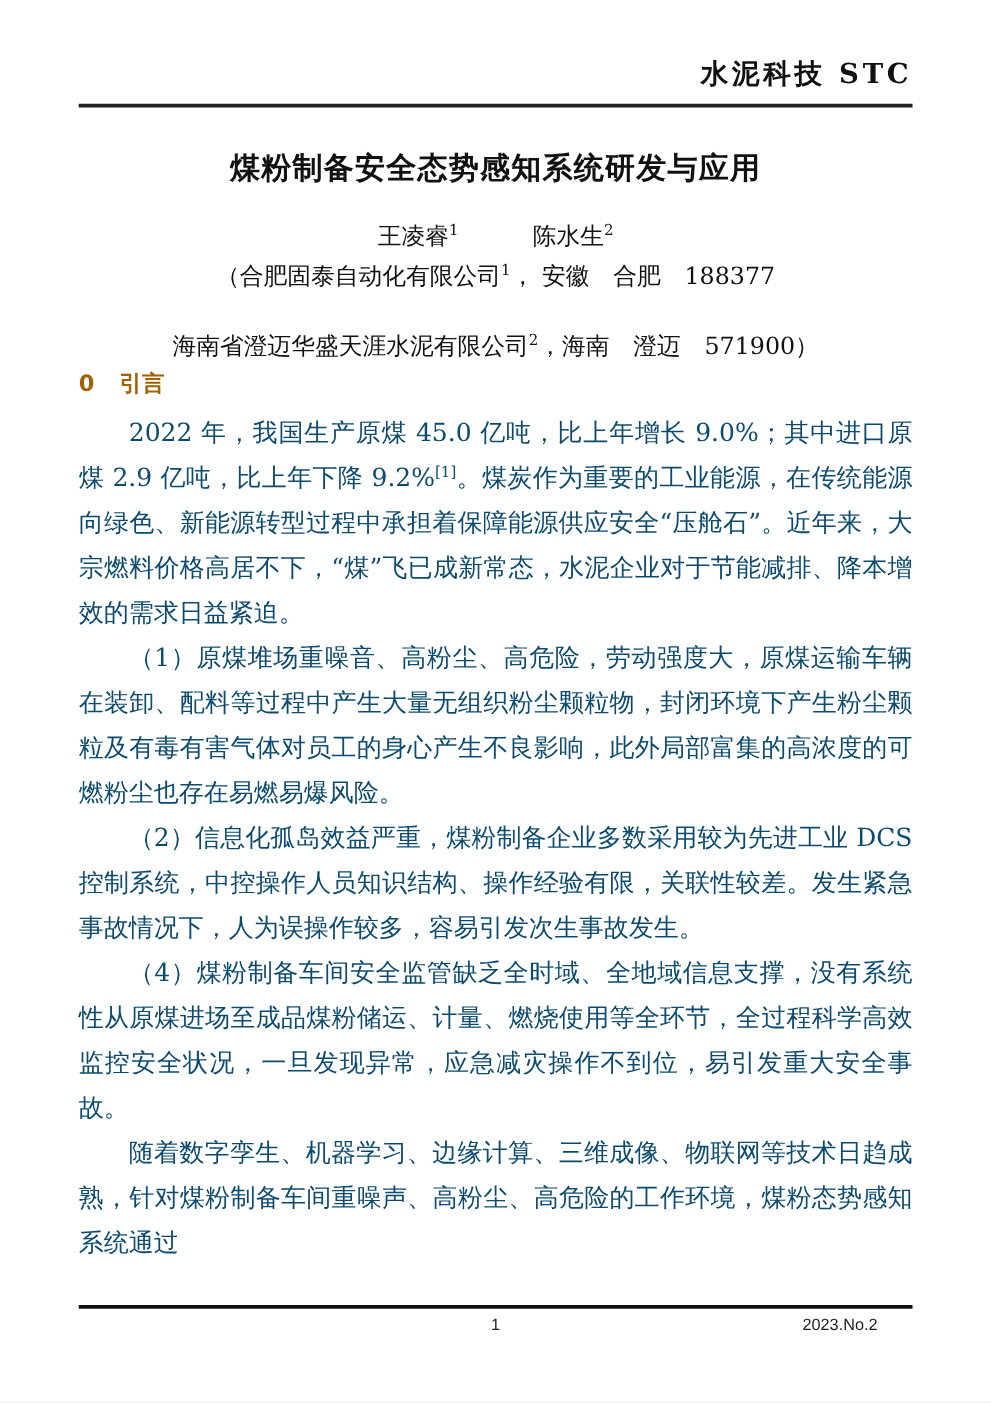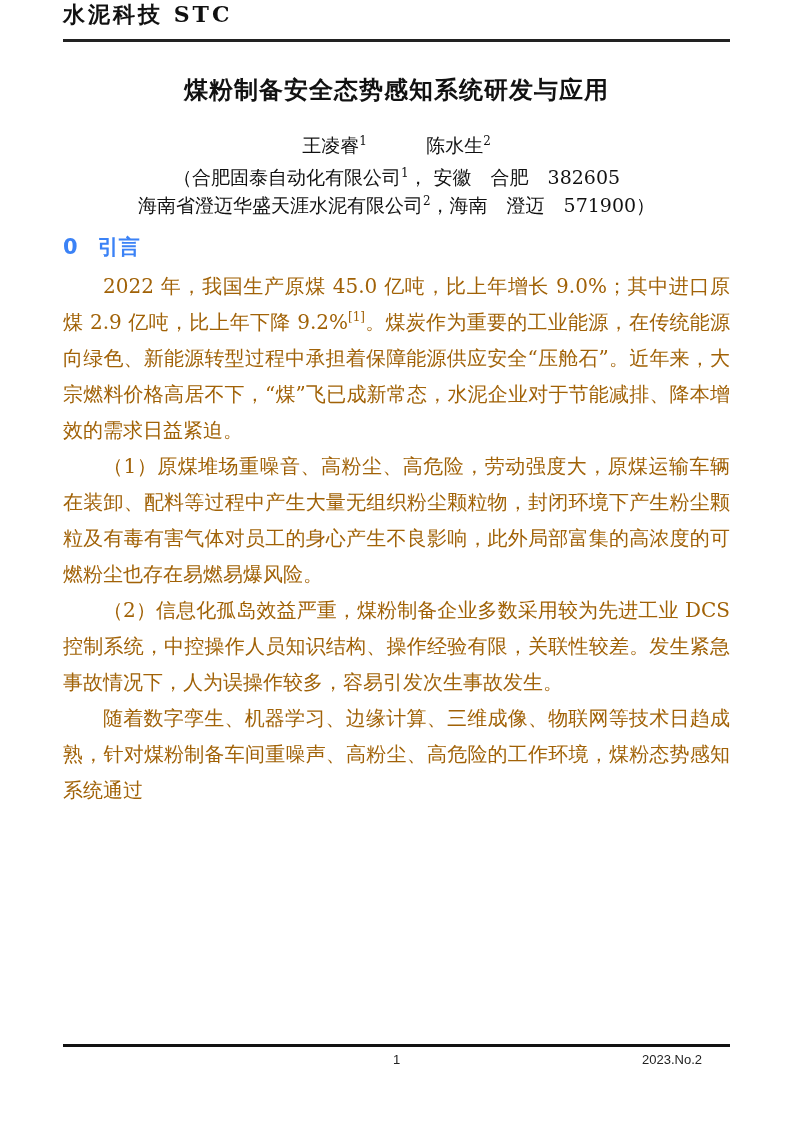--- a/index.html
+++ b/index.html
@@ -10,21 +10,22 @@
     margin: 0 auto;
     background: #ffffff;
     color: #111111;
     overflow: hidden;
     font-family: "DejaVu Serif", "Liberation Serif", serif;
   }
   .content { padding: 0 63px; }
 
   
   .journal-header {
-    text-align: left;
+    padding-top: 44px;
+    text-align: right;
     font-size: 22px;
     font-weight: 600;
     letter-spacing: 3px;
     font-family: "DejaVu Serif", "Liberation Serif", serif;
   }
   .header-rule {
     margin-top: 9px;
     border: none;
     border-top: 3px solid #222222;
     height: 0;
@@ -49,42 +50,43 @@
   .author + .author { margin-left: 1.6em; padding-left: 29px; }
   .authors-line sup, .affiliation-line sup {
     font-size: 12px;
     vertical-align: super;
     line-height: 0;
   }
   .affiliation-line {
     text-align: center;
     font-size: 19px;
     line-height: 28px;
+    margin-top: 28px;
   }
   .affiliation-first { margin-top: 5px; }
 
   
   .section-heading {
-    margin: 14px 0 6px 0;
+    margin: 2px 0 6px 0;
     font-family: "DejaVu Sans", "Liberation Sans", sans-serif;
     font-weight: 700;
-    font-size: 21px;
+    font-size: 18px;
     line-height: 29px;
-    color: #3b82f6;
+    color: #a16207;
   }
   .section-heading .section-number { margin-right: 20px; }
 
   
   .body-para {
     margin: 0;
     font-size: 20px;
     line-height: 36px;
     text-align: justify;
     text-indent: 2em;
-    color: #a16207;
+    color: #0c4a6e;
   }
   .citation-sup {
     font-size: 12px;
     vertical-align: super;
     line-height: 0;
   }
 
   
   .footer {
     position: absolute;
@@ -114,30 +116,31 @@
 <div class="page">
   <div class="content">
 
     <div class="journal-header">水泥科技 STC</div>
     <hr class="header-rule">
 
     <h1 class="article-title">煤粉制备安全态势感知系统研发与应用</h1>
 
     <div class="authors-line"><span class="author"><span>王凌睿</span><sup>1</sup></span><span class="author"><span>陈水生</span><sup>2</sup></span></div>
 
-    <div class="affiliation-line affiliation-first"><span>（合肥固泰自动化有限公司</span><sup>1</sup><span>， 安徽　合肥　382605</span></div>
+    <div class="affiliation-line affiliation-first"><span>（合肥固泰自动化有限公司</span><sup>1</sup><span>， 安徽　合肥　188377</span></div>
     <div class="affiliation-line"><span>海南省澄迈华盛天涯水泥有限公司</span><sup>2</sup><span>，海南　澄迈　571900）</span></div>
 
     <h2 class="section-heading"><span class="section-number">0</span><span>引言</span></h2>
 
     <p class="body-para"><span>2022 年，我国生产原煤 45.0 亿吨，比上年增长 9.0%；其中进口原煤 2.9 亿吨，比上年下降 9.2%</span><sup class="citation-sup">[1]</sup><span>。煤炭作为重要的工业能源，在传统能源向绿色、新能源转型过程中承担着保障能源供应安全“压舱石”。近年来，大宗燃料价格高居不下，“煤”飞已成新常态，水泥企业对于节能减排、降本增效的需求日益紧迫。</span></p>
 
 
     <p class="body-para">（1）原煤堆场重噪音、高粉尘、高危险，劳动强度大，原煤运输车辆在装卸、配料等过程中产生大量无组织粉尘颗粒物，封闭环境下产生粉尘颗粒及有毒有害气体对员工的身心产生不良影响，此外局部富集的高浓度的可燃粉尘也存在易燃易爆风险。</p>
     <p class="body-para">（2）信息化孤岛效益严重，煤粉制备企业多数采用较为先进工业 DCS 控制系统，中控操作人员知识结构、操作经验有限，关联性较差。发生紧急事故情况下，人为误操作较多，容易引发次生事故发生。</p>
+    <p class="body-para">（4）煤粉制备车间安全监管缺乏全时域、全地域信息支撑，没有系统性从原煤进场至成品煤粉储运、计量、燃烧使用等全环节，全过程科学高效监控安全状况，一旦发现异常，应急减灾操作不到位，易引发重大安全事故。</p>
     <p class="body-para">随着数字孪生、机器学习、边缘计算、三维成像、物联网等技术日趋成熟，针对煤粉制备车间重噪声、高粉尘、高危险的工作环境，煤粉态势感知系统通过</p>
 
   </div>
 
   <div class="footer">
     <hr class="footer-rule">
     <div class="footer-row">
       <div class="footer-page-number">1</div>
       <div class="footer-issue">2023.No.2</div>
     </div>

